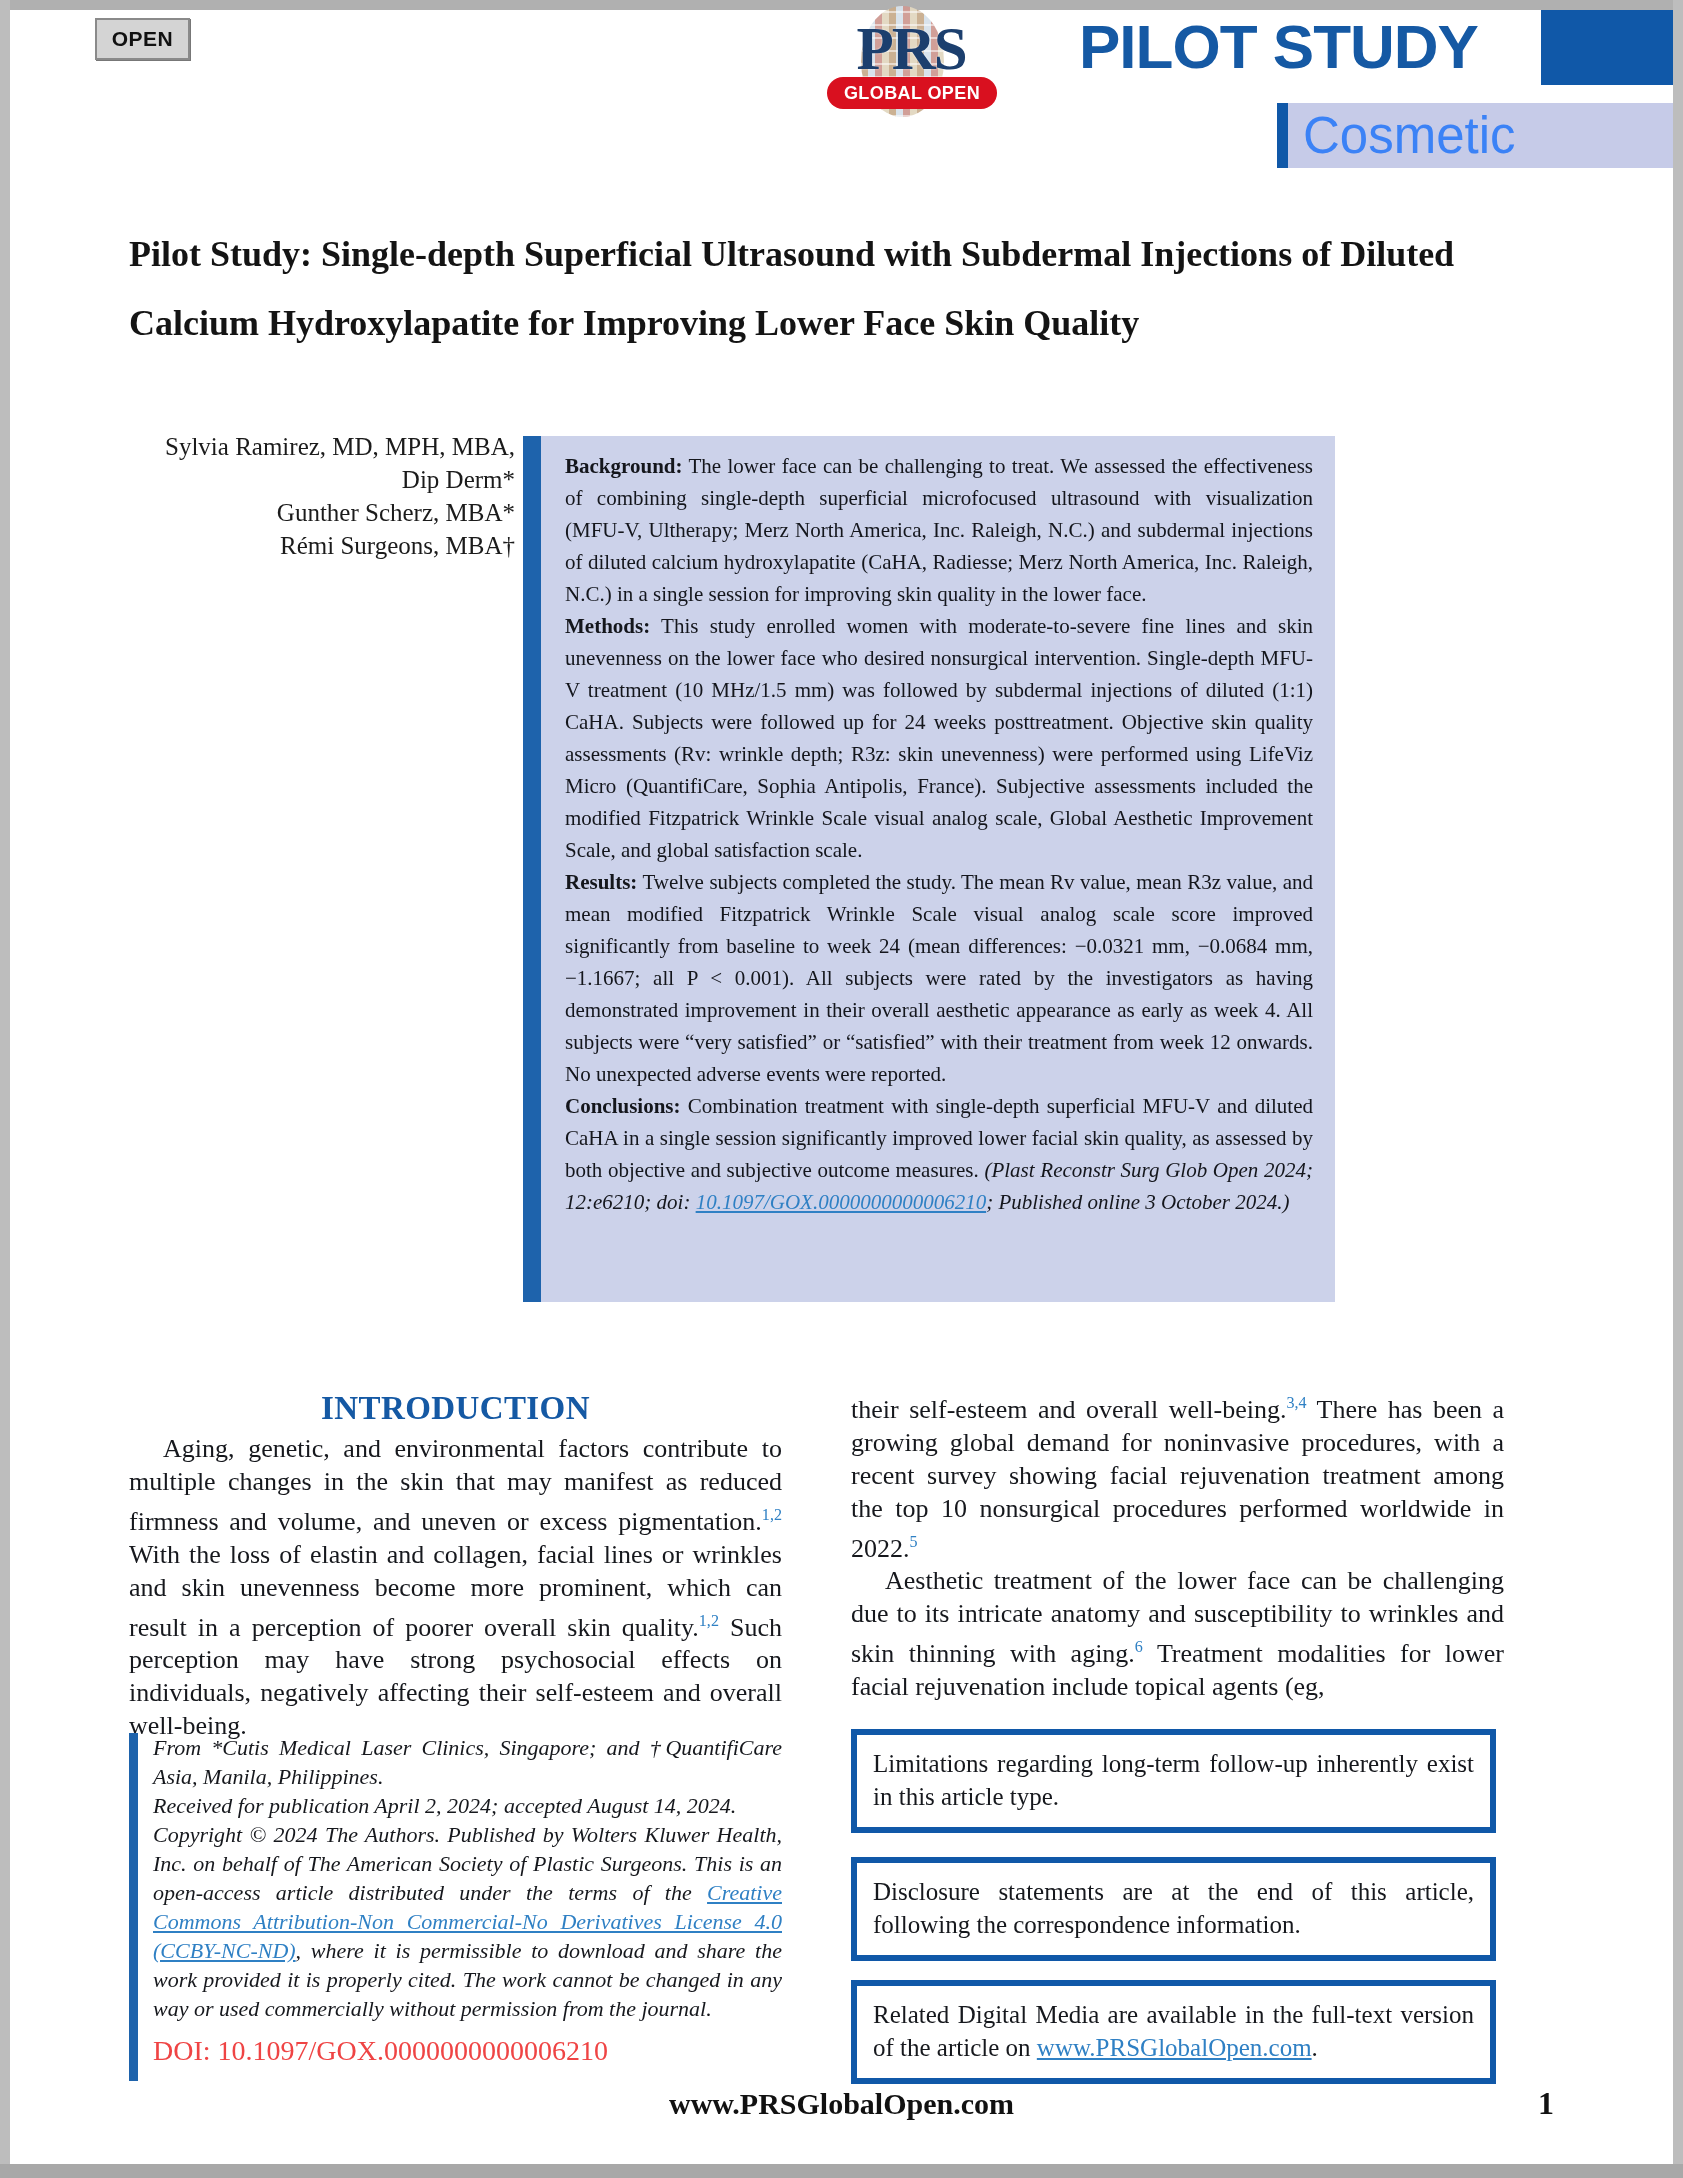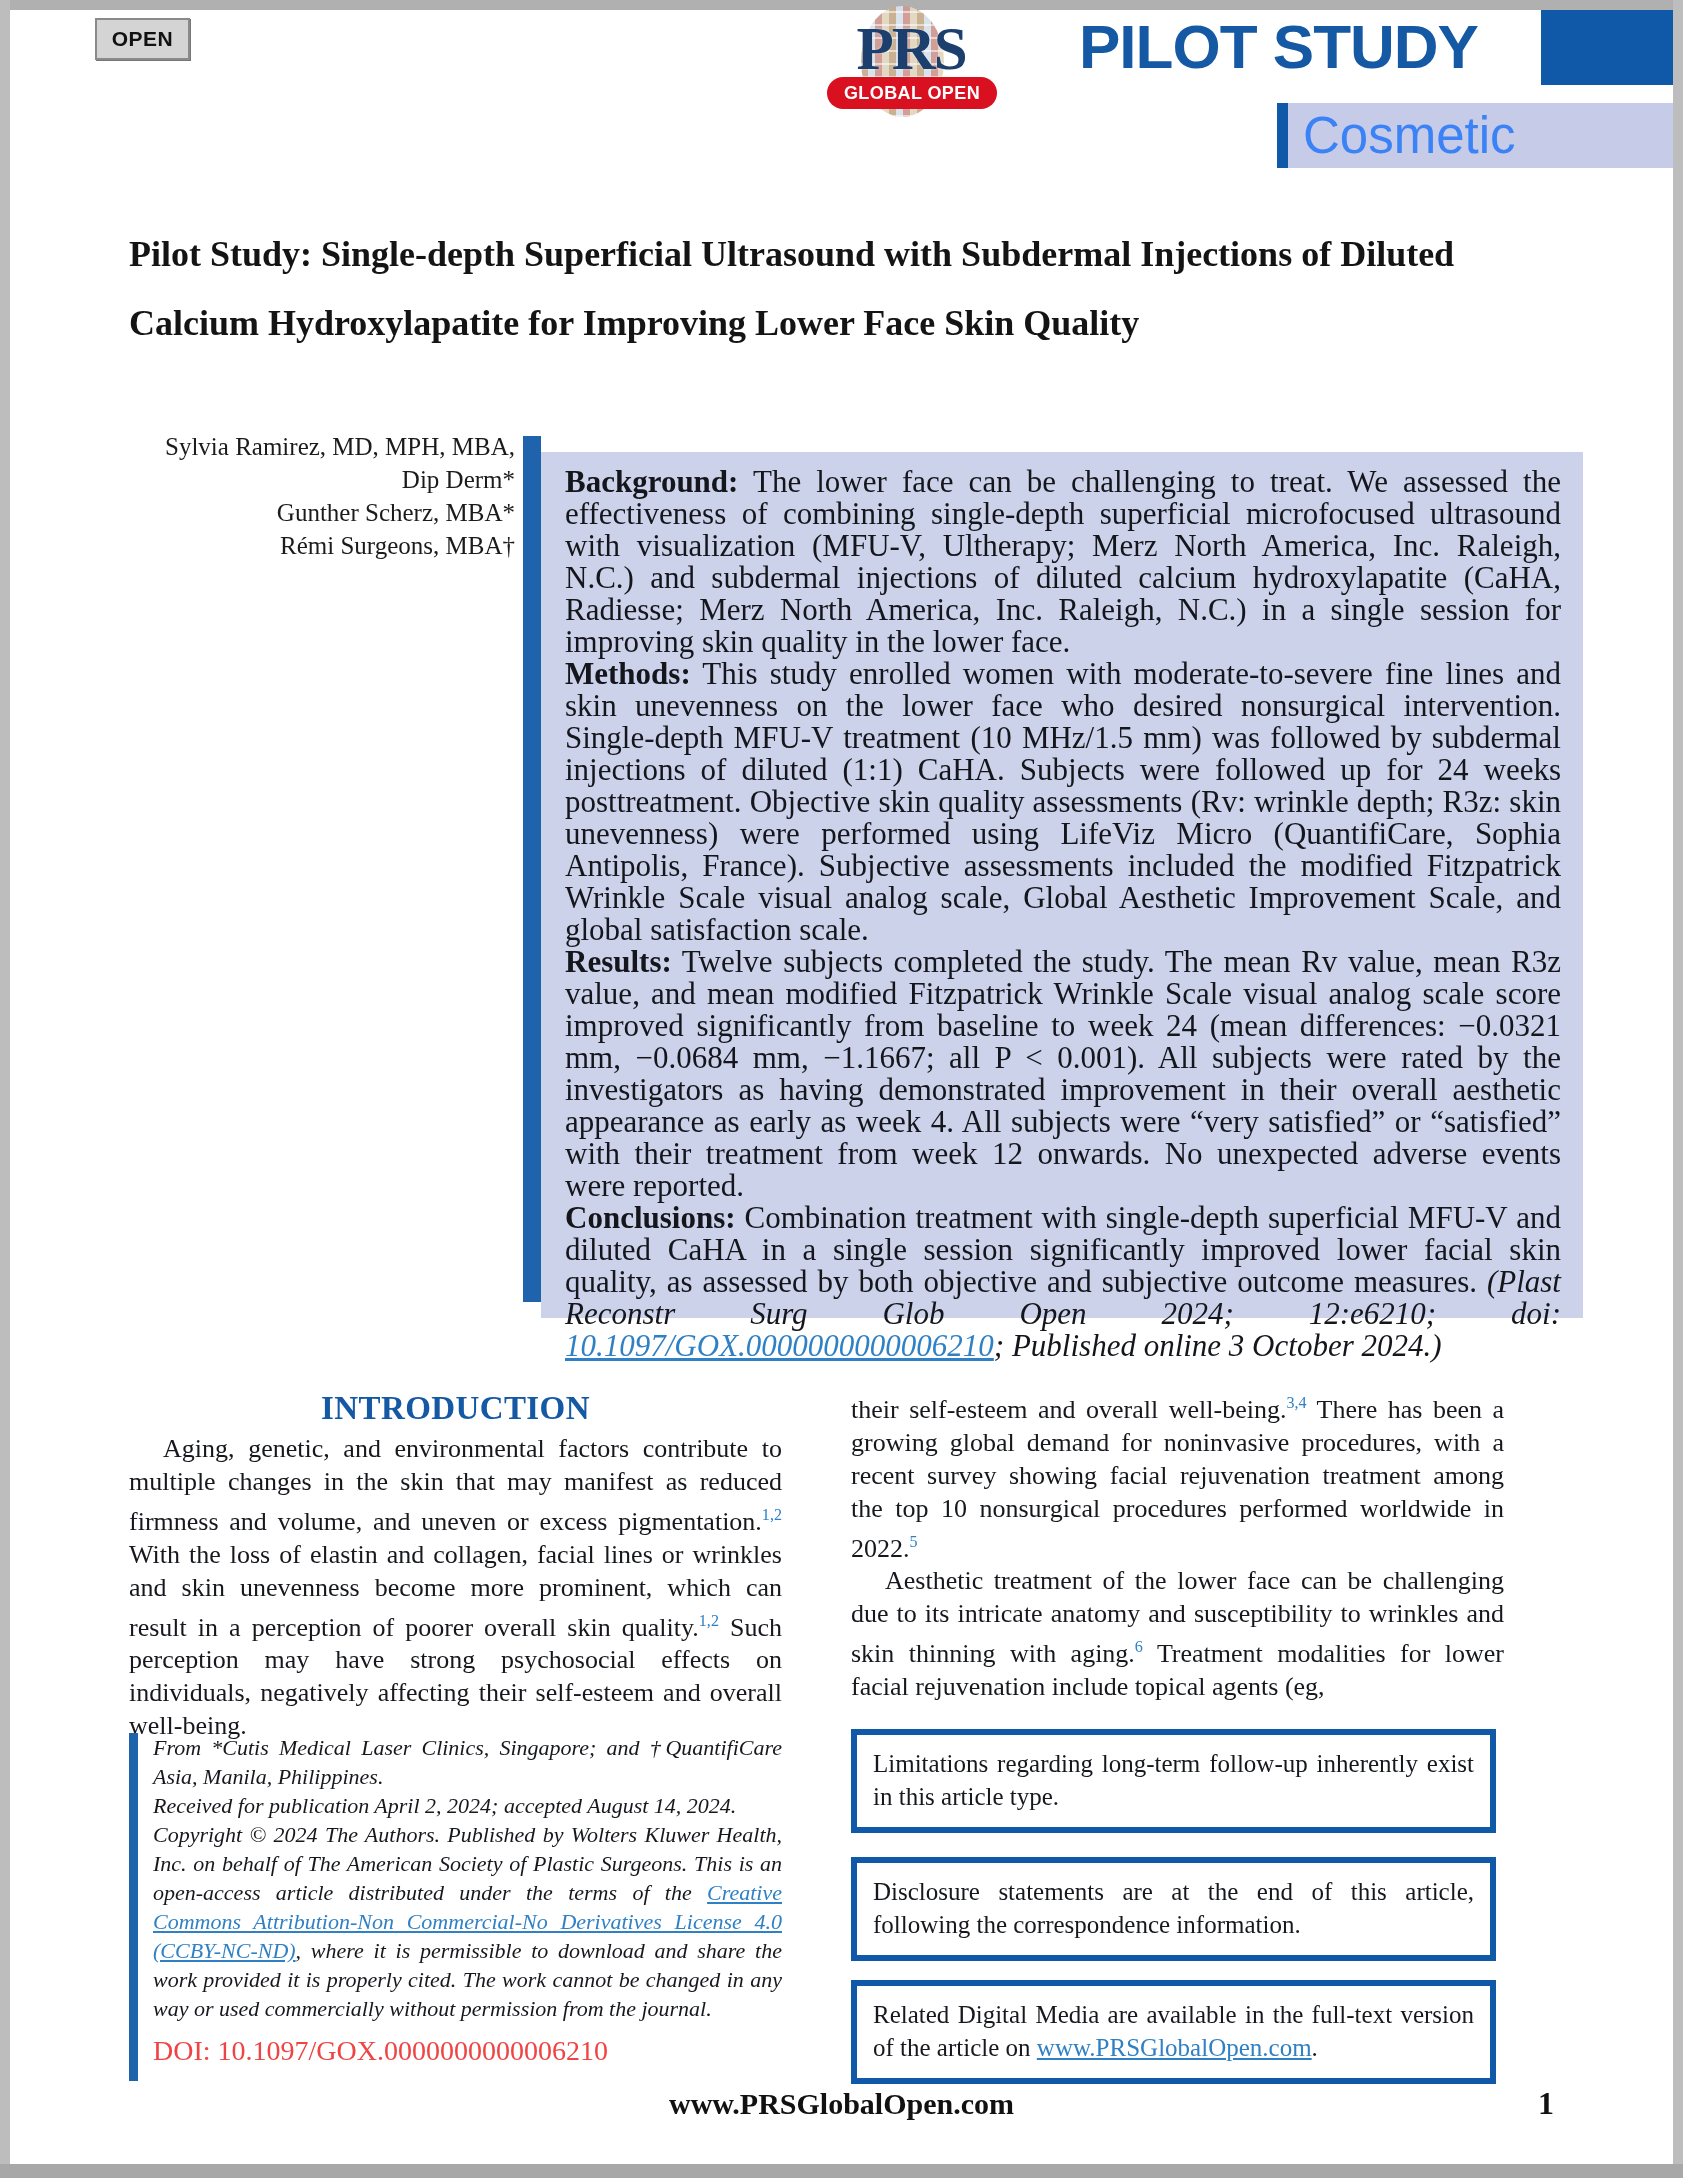--- a/index.html
+++ b/index.html
@@ -125,29 +125,28 @@
   
   .abstract-wrap {
     position:absolute; left:523px; top:436px;
     width:1020px; height:866px;
   }
   .abstract-bar {
     position:absolute; left:0; top:0; width:18px; height:866px;
     background:#1e63ac;
   }
   .abstract-body {
-    position:absolute; left:18px; top:0; width:1042px; height:866px;
+    position:absolute; left:18px; top:0; width:794px; height:866px;
     background:#ccd2ea;
     box-sizing:border-box;
     padding:14px 22px 10px 24px;
-    font-size:31px;
+    font-size:21px;
     line-height:32px;
     text-align:justify;
     color:#14161c;
-    margin-top:16px;
   }
   .abstract-body p { margin:0; }
   .abstract-body b { font-weight:bold; }
   .abstract-body i { font-style:italic; }
   .doi-link { color:#2f80c4; font-style:italic; }
 
   
   .col-left  { position:absolute; left:129px; top:1386px; width:653px; }
   .col-right { position:absolute; left:851px; top:1386px; width:653px; }
 

